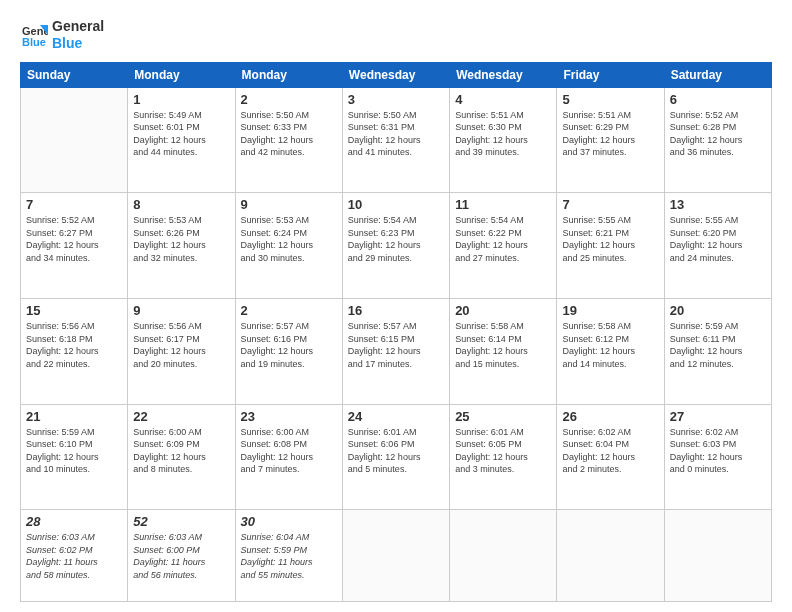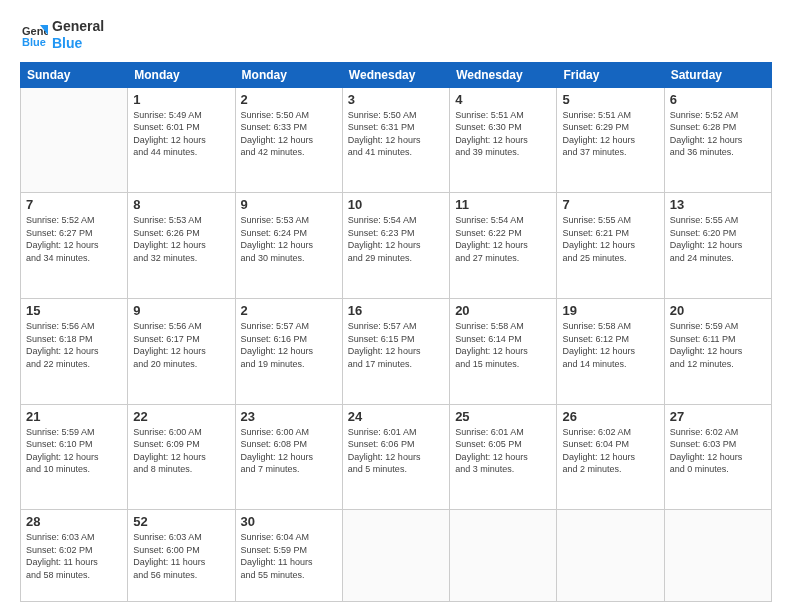--- a/index.html
+++ b/index.html
@@ -80,20 +80,21 @@
     .day-info {
       font-size: 9px;
       color: #444;
       line-height: 1.4;
     }
     .empty-cell {
       background: #fafafa;
     }
     .last-row td {
       height: 70px;
+      font-style: italic;
     }
   </style>
 </head>
 <body>
 
 <div class="page">
   <div class="header">
     <div class="logo">
       <svg class="logo-icon" viewBox="0 0 28 28" xmlns="http://www.w3.org/2000/svg">
         <text x="2" y="14" font-size="11" font-weight="bold" fill="#333">General</text>

